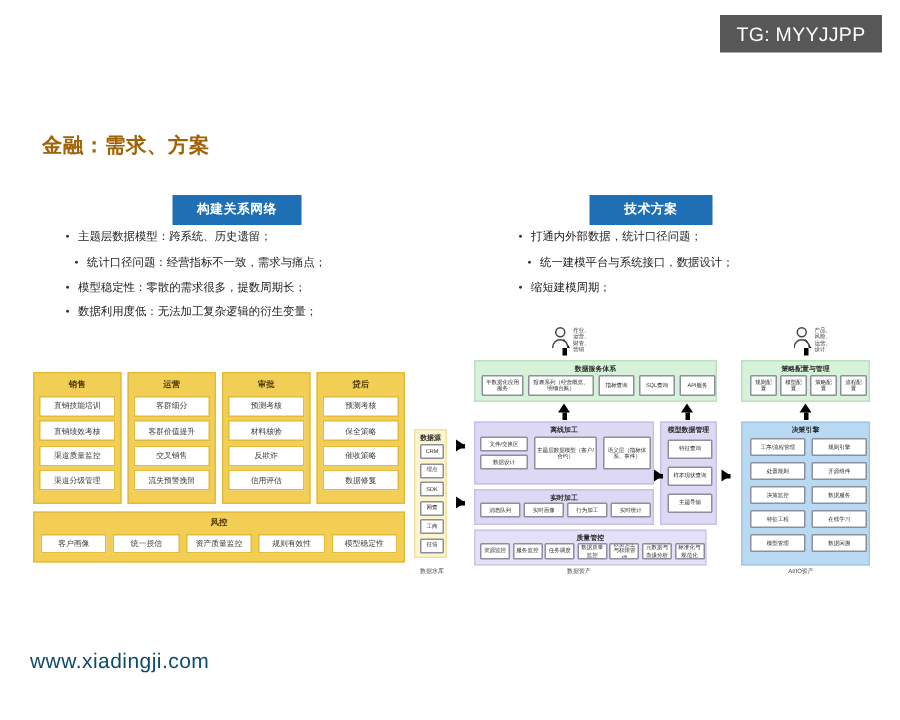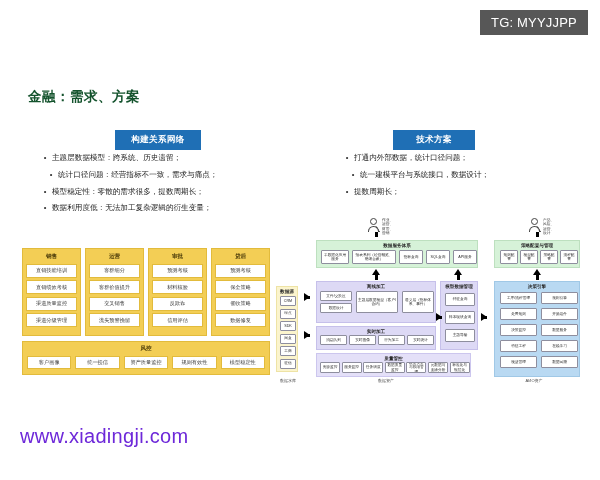--- a/index.html
+++ b/index.html
@@ -9,25 +9,25 @@
     position:relative;overflow:hidden;
   }
   .watermark-tag{
     position:absolute;top:10px;right:12px;
     background:#575757;color:#ffffff;
     font-size:13px;padding:5px 11px;letter-spacing:0.2px;
   }
   .watermark-url{
     position:absolute;left:20px;bottom:32px;
     background:rgba(255,255,255,0.0);
-    color:#6d28d9;font-size:20px;letter-spacing:0.3px;
+    color:#0c4a6e;font-size:14px;letter-spacing:0.3px;
   }
   .slide-title{
     position:absolute;left:28px;top:88px;
-    font-size:13.5px;font-weight:bold;color:#14532d;
+    font-size:13.5px;font-weight:bold;color:#a16207;
     letter-spacing:0.5px;
   }
 
   
   .hdr{
     position:absolute;background:#1f6fb5;color:#fff;
     font-size:8.5px;font-weight:bold;text-align:center;
     padding:4px 0;letter-spacing:0.4px;
   }
   #hdr-left{left:115px;top:130px;width:86px;}
@@ -156,21 +156,21 @@
     <div class="bullet-row">
       <span class="dot">•</span>
       <span class="txt">打通内外部数据，统计口径问题；</span>
     </div>
     <div class="bullet-row indent">
       <span class="dot">•</span>
       <span class="txt">统一建模平台与系统接口，数据设计；</span>
     </div>
     <div class="bullet-row">
       <span class="dot">•</span>
-      <span class="txt">提数周期长；</span>
+      <span class="txt">缩短建模周期；</span>
     </div>
   </div>
 
 <div id="cap-map">
   <div class="cap-cols" id="cap-cols">
       <div class="cap-col">
         <div class="cap-col-title">销售</div>
         <div class="cap-item">直销技能培训</div>
         <div class="cap-item">直销绩效考核</div>
         <div class="cap-item">渠道质量监控</div>

